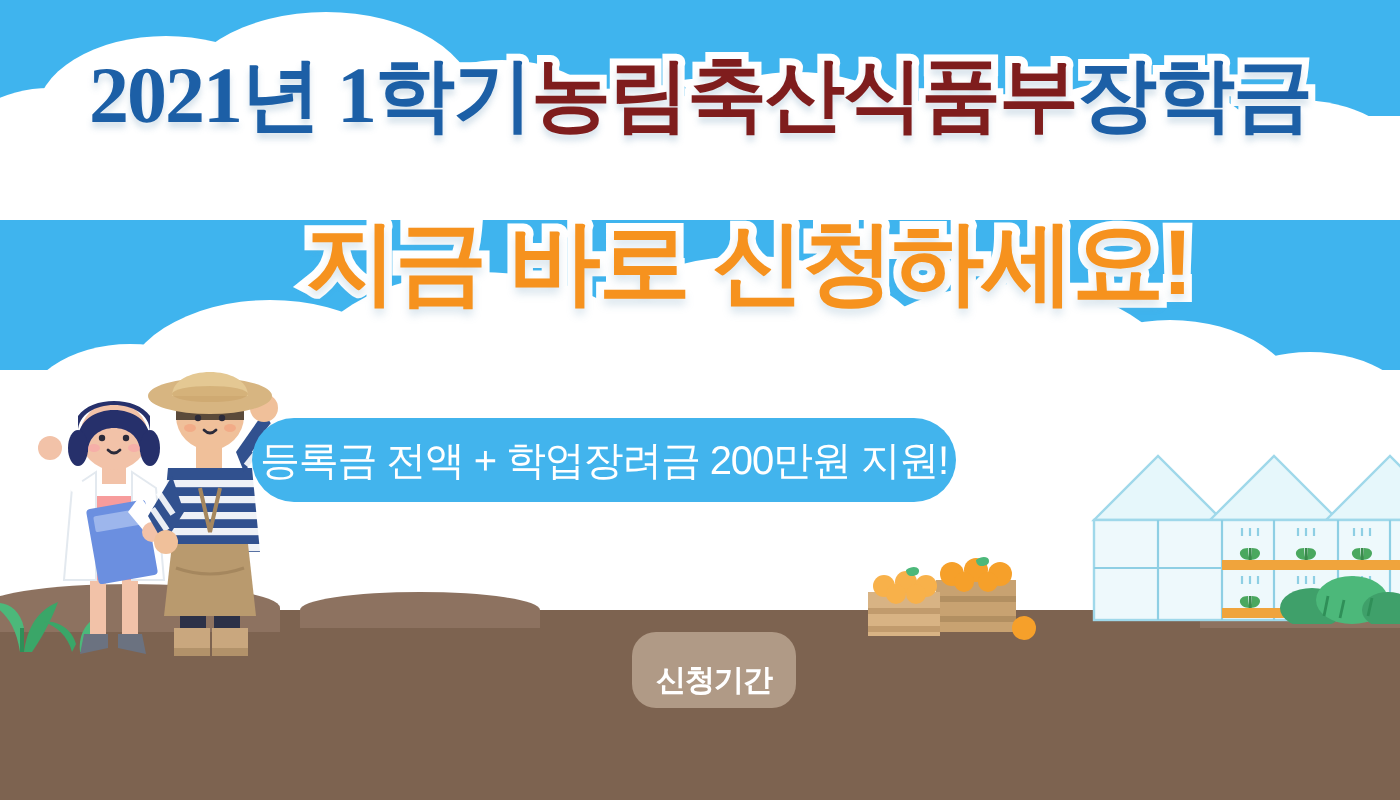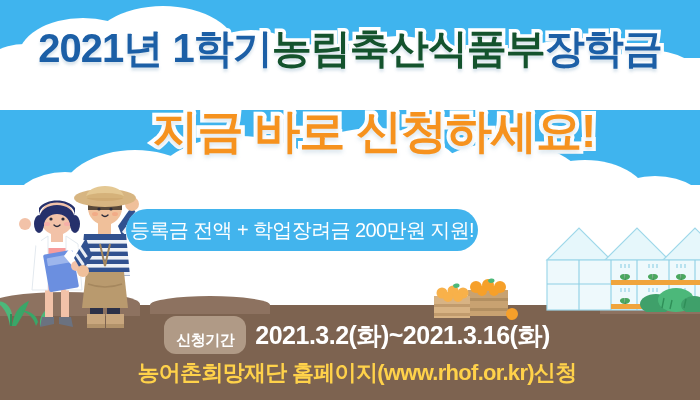--- a/index.html
+++ b/index.html
@@ -76,22 +76,22 @@
     line-height: 1;
     white-space: nowrap;
     z-index: 30;
   }
   .headline .seg {
     display: inline-block;
     -webkit-text-stroke: 7px #ffffff;
     paint-order: stroke fill;
     text-shadow: 0 3px 3px rgba(120,160,190,0.30);
   }
-  .seg-blue  { color: #1c5fa6; }
-  .seg-green { color: #14532d; }
+  .seg-blue  { color: #1c5fa6; font-family: Liberation Serif, serif; }
+  .seg-green { color: #7f1d1d; }
 
   .headline2 {
     position: absolute;
     left: 0; top: 108px;
     width: 700px;
     text-align: center;
     font-size: 46px;
     font-weight: bold;
     letter-spacing: -1px;
     line-height: 1;
@@ -471,18 +471,16 @@
     <span class="seg seg-blue">2021년 1학기 </span><span class="seg seg-green">농림축산식품부</span><span class="seg seg-blue"> 장학금</span>
   </div>
 
   <div class="headline2">지금 바로 신청하세요!</div>
 
   <div class="pill">등록금 전액 + 학업장려금 200만원 지원!</div>
 
 
   <div class="period-row">
     <span class="period-badge">신청기간</span>
-    <span class="period-dates">2021.3.2(화)~2021.3.16(화)</span>
   </div>
 
-  <div class="homepage">농어촌희망재단 홈페이지(www.rhof.or.kr)신청</div>
 
 </div>
 
 </body></html>

